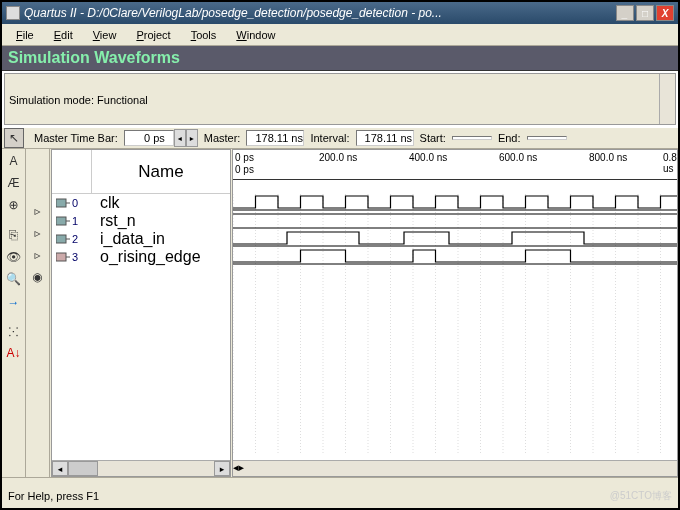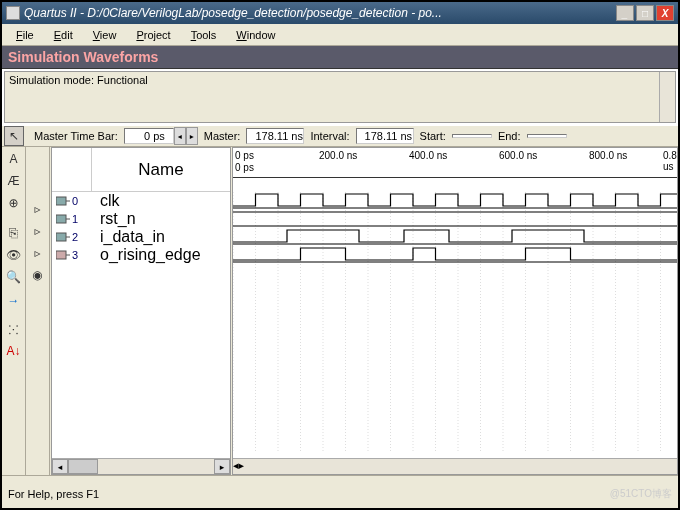--- a/index.html
+++ b/index.html
@@ -6,22 +6,22 @@
 body { background: #fff; width: 680px; height: 510px; overflow: hidden; border: 2px solid #000; }
 .titlebar { height: 22px; background: linear-gradient(#4a6a8a, #2a4a6a); display: flex; align-items: center; padding: 0 4px; color: #fff; font-style: italic; }
 .titlebar .ticon { width: 14px; height: 14px; background: #ddd; border: 1px solid #888; margin-right: 4px; }
 .titlebar .title { flex: 1; white-space: nowrap; overflow: hidden; text-overflow: ellipsis; font-size: 12px; }
 .winbtns { display: flex; gap: 2px; }
 .winbtn { width: 18px; height: 16px; background: #d4d0c8; border: 1px solid #888; display: flex; align-items: center; justify-content: center; font-size: 10px; cursor: pointer; }
 .winbtn.close { background: #e04030; color: #fff; font-weight: bold; }
 .menubar { height: 22px; background: #ece9d8; display: flex; align-items: center; padding: 0 6px; gap: 4px; border-bottom: 1px solid #aca899; }
 .menu { padding: 2px 8px; cursor: pointer; }
 .menu u { text-decoration: underline; }
-.panel-hdr { background: #5a5a6a; color: #fca5a5; padding: 3px 6px; font-weight: bold; font-size: 14px; border-bottom: 1px solid #333; }
-.sim-mode { border: 1px solid #999; margin: 2px; padding: 2px 4px; height: 52px; background: #ece9d8; position: relative; }
+.panel-hdr { background: #5a5a6a; color: #86efac; padding: 3px 6px; font-weight: bold; font-size: 16px; border-bottom: 1px solid #333; }
+.sim-mode { border: 1px solid #999; margin: 2px; padding: 20px 4px; height: 52px; background: #ece9d8; position: relative; }
 .sim-mode .scroll { position: absolute; right: 0; top: 0; bottom: 0; width: 16px; background: #e8e4d8; border-left: 1px solid #aaa; }
 .timebar { height: 22px; background: #ece9d8; display: flex; align-items: center; border-top: 1px solid #fff; border-bottom: 1px solid #aca899; padding: 0 2px; }
 .timebar .cell { padding: 0 6px; white-space: nowrap; }
 .timebar .val { background: #fff; border: 1px inset #ccc; padding: 1px 8px; text-align: right; }
 .timebar .spinbtn { width: 12px; height: 18px; background: #ddd; border: 1px solid #999; cursor: pointer; display: flex; align-items: center; justify-content: center; font-size: 8px; }
 .body { display: flex; height: 328px; background: #ece9d8; }
 .toolcol { width: 24px; background: #ece9d8; border-right: 1px solid #aca899; display: flex; flex-direction: column; align-items: center; padding-top: 2px; gap: 2px; }
 .toolbtn { width: 20px; height: 20px; display: flex; align-items: center; justify-content: center; cursor: pointer; font-size: 12px; color: #333; }
 .toolbtn.sel { border: 1px solid #666; background: #d4d0c8; }
 .sigpane { width: 180px; background: #fff; border: 1px solid #999; display: flex; flex-direction: column; margin: 0 1px; }

